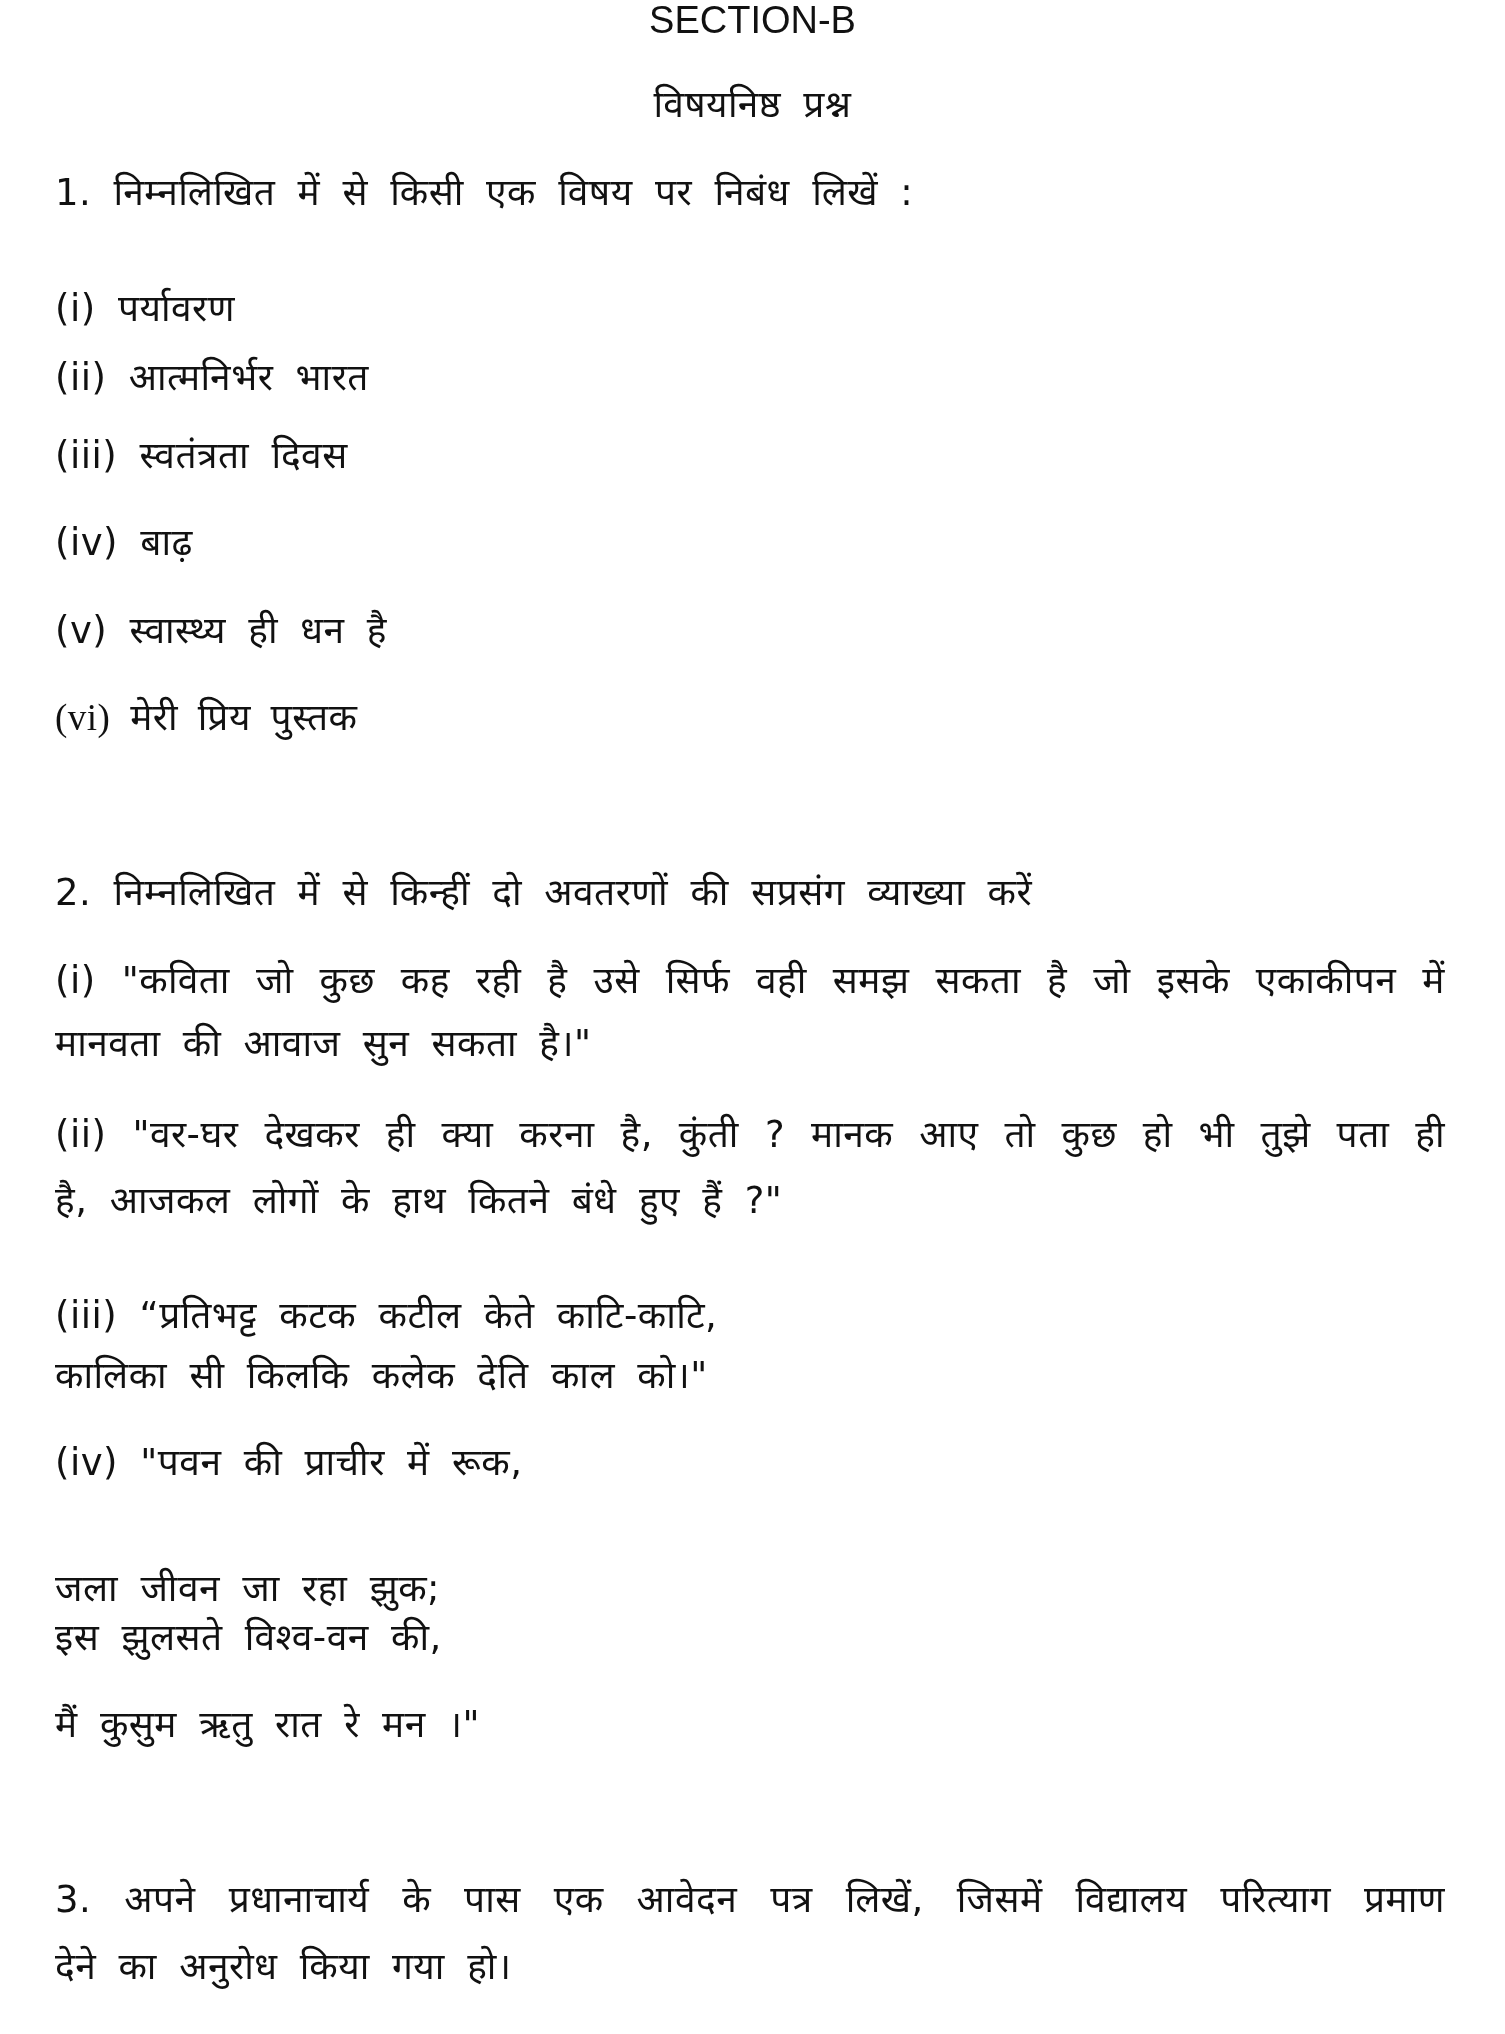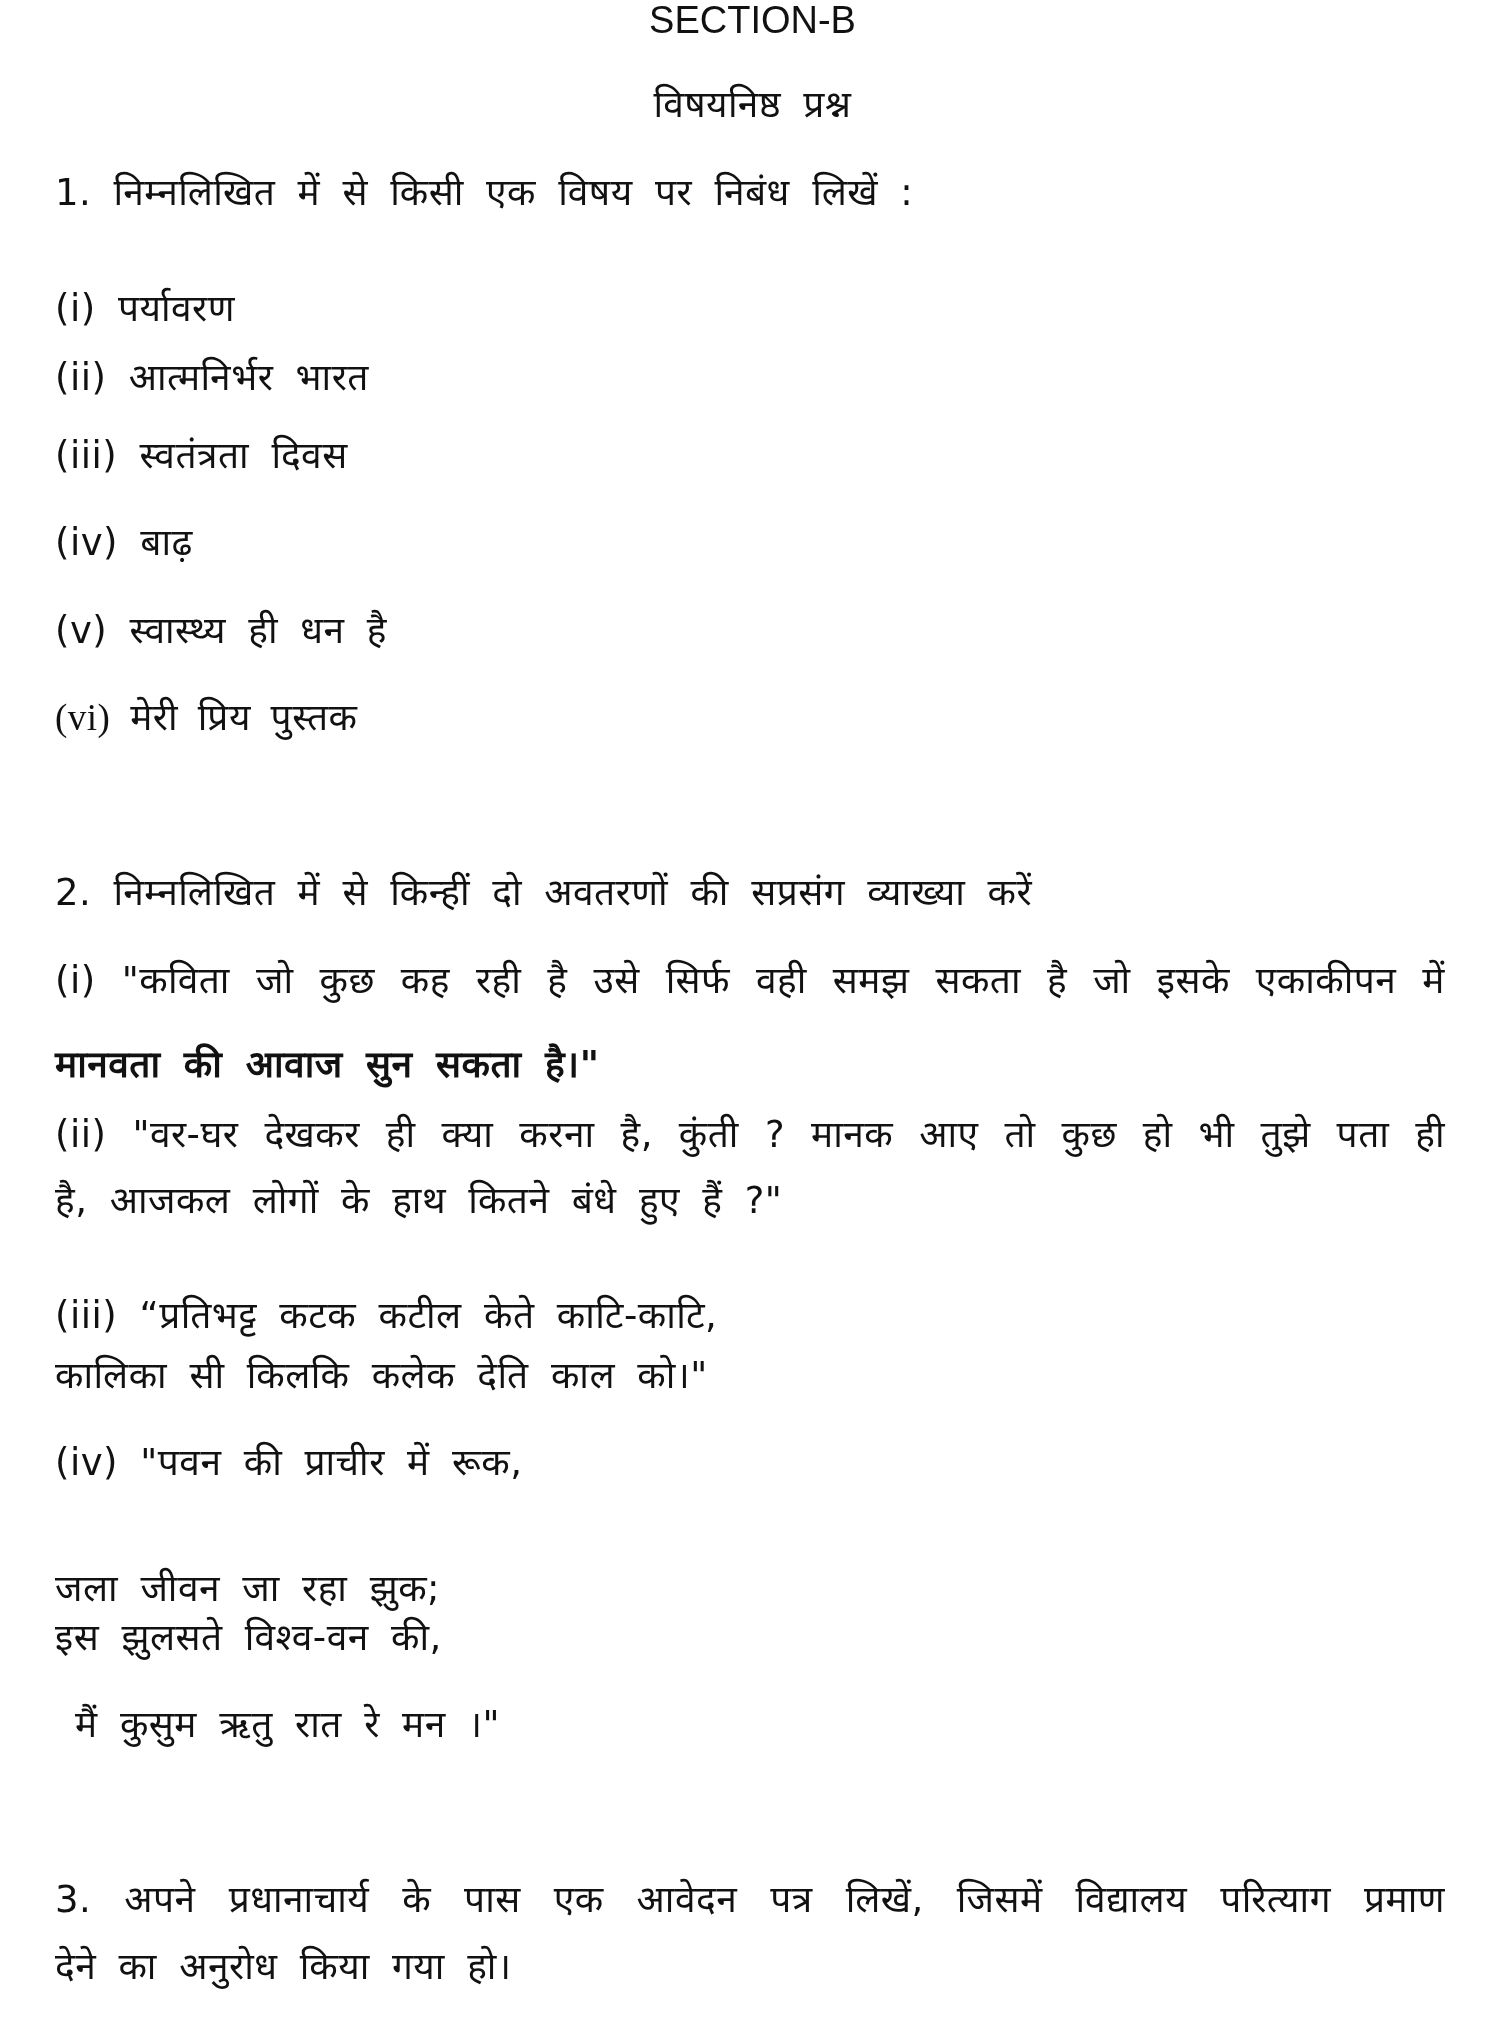--- a/index.html
+++ b/index.html
@@ -57,32 +57,32 @@
     <div class="line" style="top:431px;">(iii) स्वतंत्रता दिवस</div>
     <div class="line" style="top:518px;">(iv) बाढ़</div>
     <div class="line" style="top:606px;">(v) स्वास्थ्य ही धन है</div>
     <div class="line" style="top:693px;font-family:Liberation Serif, serif;">(vi) मेरी प्रिय पुस्तक</div>
   </div>
 
   <div>
     <div class="line" style="top:868px;">2. निम्नलिखित में से किन्हीं दो अवतरणों की सप्रसंग व्याख्या करें</div>
 
     <div class="line justify" style="top:956px;">(i) "कविता जो कुछ कह रही है उसे सिर्फ वही समझ सकता है जो इसके एकाकीपन में</div>
-    <div class="line" style="top:1040px;font-weight:bold;">मानवता की आवाज सुन सकता है।"</div>
+    <div class="line" style="top:1019px;">मानवता की आवाज सुन सकता है।"</div>
 
     <div class="line justify" style="top:1110px;">(ii) "वर-घर देखकर ही क्या करना है, कुंती ? मानक आए तो कुछ हो भी तुझे पता ही</div>
     <div class="line" style="top:1176px;">है, आजकल लोगों के हाथ कितने बंधे हुए हैं ?"</div>
 
     <div class="line" style="top:1263px;margin-top:28px;">(iii) “प्रतिभट्ट कटक कटील केते काटि-काटि,</div>
     <div class="line" style="top:1351px;">कालिका सी किलकि कलेक देति काल को।"</div>
 
     <div class="line" style="top:1438px;">(iv) "पवन की प्राचीर में रूक,</div>
     <div class="line" style="top:1564px;">जला जीवन जा रहा झुक;</div>
     <div class="line" style="top:1613px;">इस झुलसते विश्व-वन की,</div>
-    <div class="line" style="top:1700px;margin-left:20px;">मैं कुसुम ऋतु रात रे मन ।"</div>
+    <div class="line" style="top:1700px;">मैं कुसुम ऋतु रात रे मन ।"</div>
   </div>
 
   <div>
     <div class="line justify" style="top:1875px;">3. अपने प्रधानाचार्य के पास एक आवेदन पत्र लिखें, जिसमें विद्यालय परित्याग प्रमाण</div>
     <div class="line" style="top:1942px;">देने का अनुरोध किया गया हो।</div>
   </div>
 
 </div>
 
 </body></html>

